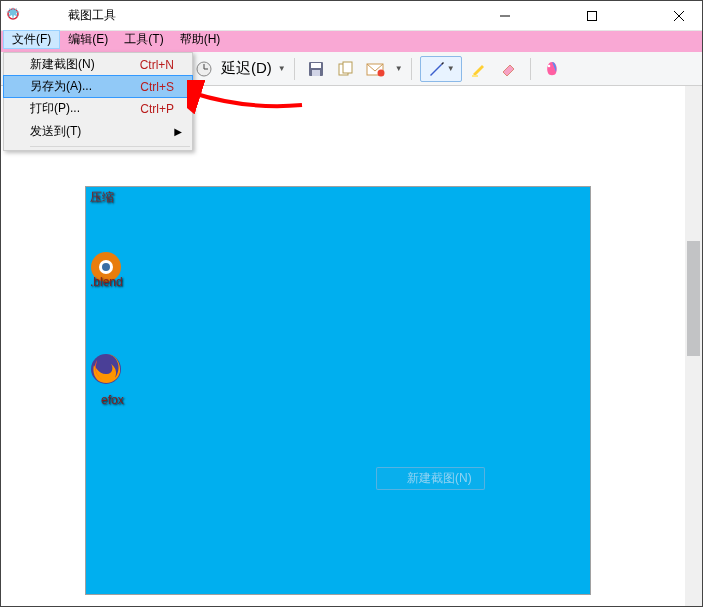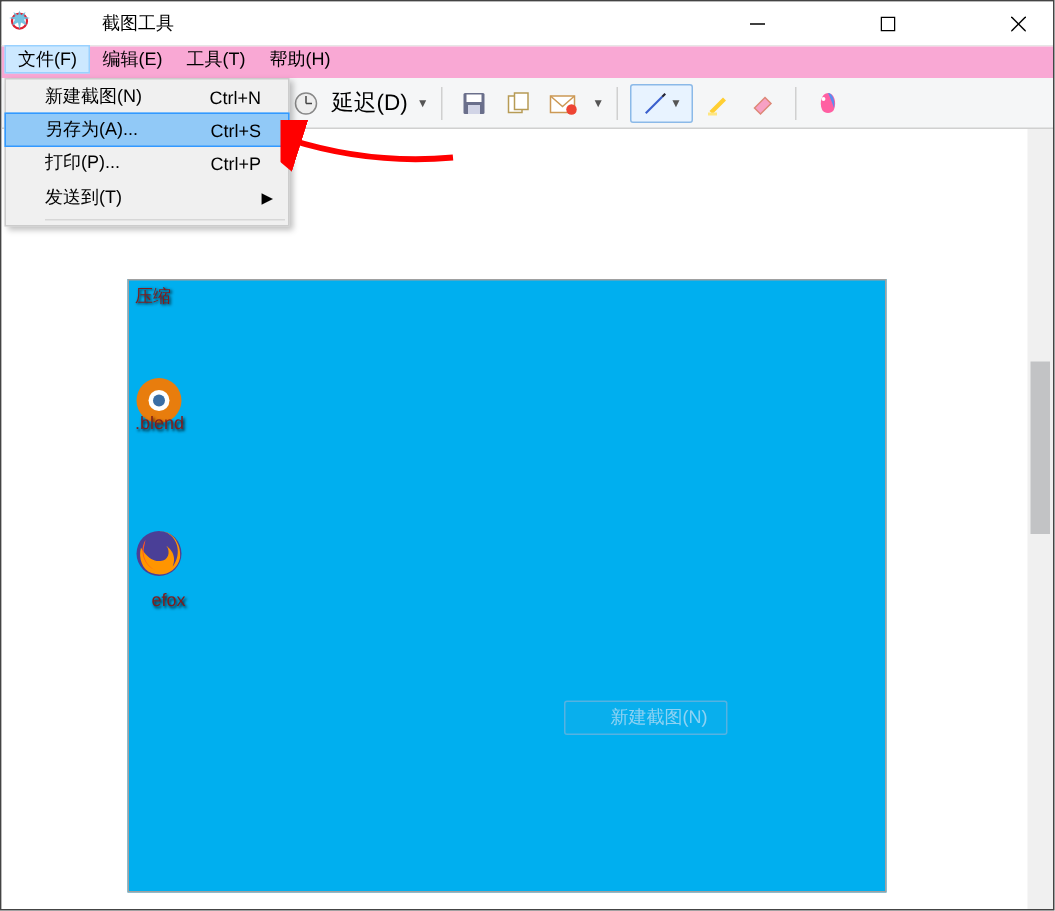--- a/index.html
+++ b/index.html
@@ -73,21 +73,21 @@
   .dropdown .entry {
     height: 23px;
     display: flex;
     align-items: center;
     font-size: 12px;
     position: relative;
   }
   .dropdown .entry .lbl { flex: 1; padding-left: 26px; }
   .dropdown .entry .shortcut {
     padding-right: 18px;
-    color: #000000;
+    color: #b91c1c;
   }
   .dropdown .entry.highlight {
     background: #91c9f7;
     border: 1px solid #3399ff;
     margin: -1px;
   }
   .dropdown .sep {
     height: 1px;
     background: #d7d7d7;
     margin: 3px 2px 3px 26px;

